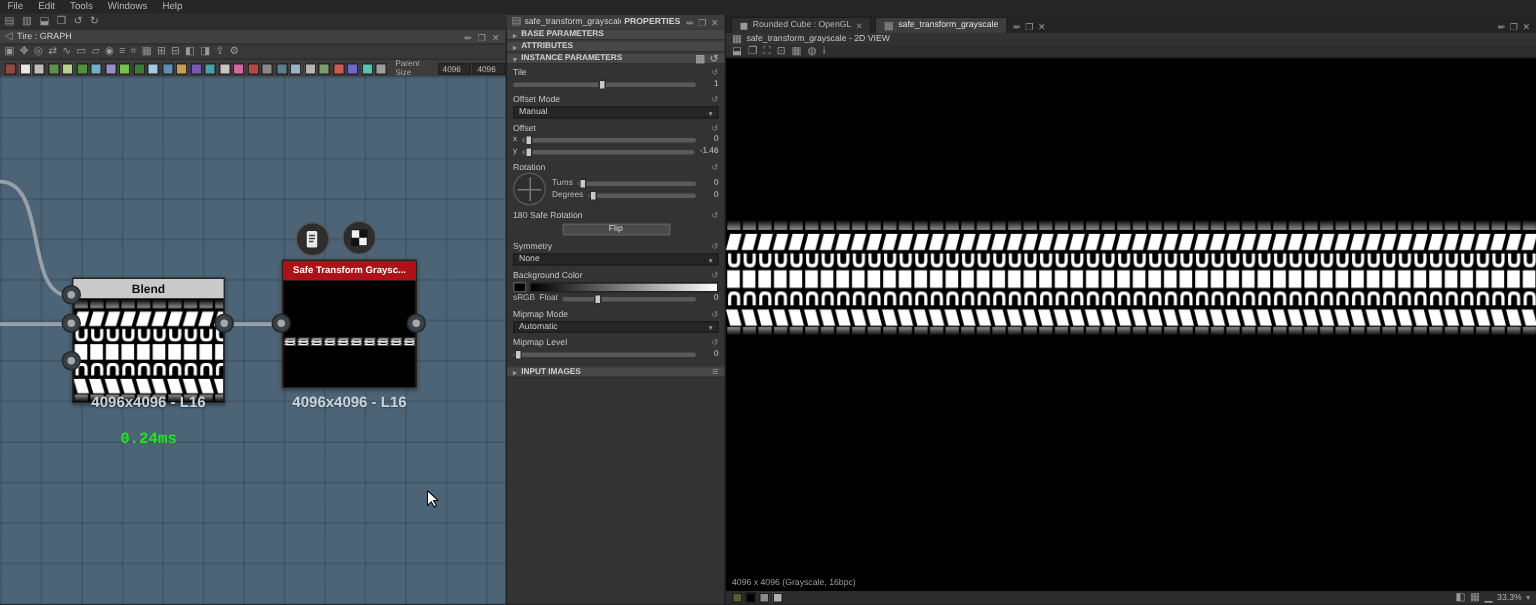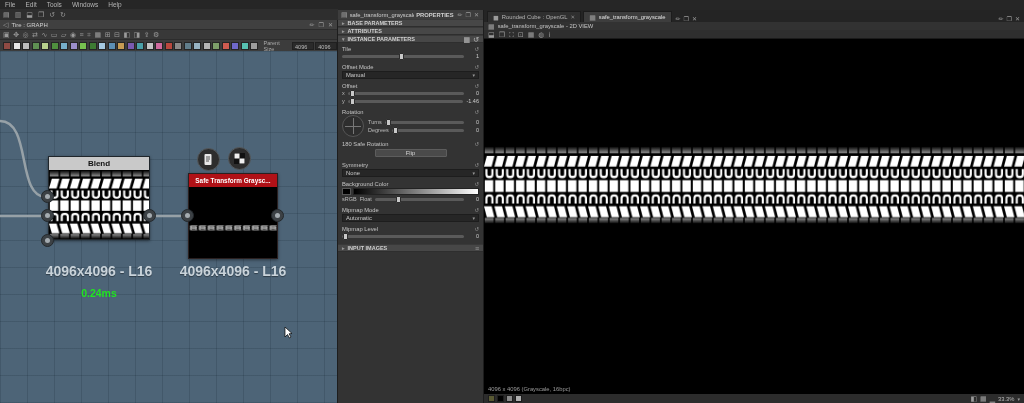--- a/index.html
+++ b/index.html
@@ -37,22 +37,22 @@
   #wires { position:absolute; left:0; top:0; }
   .node { position:absolute; border:1px solid #20262b; box-shadow:0 1px 3px rgba(0,0,0,.45); }
   .node-header { height:13px; display:flex; align-items:center; justify-content:center;
     font-weight:bold; white-space:nowrap; overflow:hidden; }
   .node-body { position:relative; background:#000; overflow:hidden; }
   .pin { position:absolute; width:13px; height:13px; border-radius:50%;
     background:#3c4145; border:1px solid #23282c; }
   .pin::after { content:""; position:absolute; left:3px; top:3px; width:5px; height:5px;
     border-radius:50%; background:#a4abb0; }
   .node-caption { position:absolute; text-align:center; font-weight:bold;
-    font-size:14px; color:#c9d3da; text-shadow:0 1px 1px rgba(0,0,0,.4); }
-  .node-time { position:absolute; text-align:center; font-weight:bold; font-size:10.5px; }
+    font-size:10px; color:#c9d3da; text-shadow:0 1px 1px rgba(0,0,0,.4); }
+  .node-time { position:absolute; text-align:center; font-weight:bold; font-size:10.5px;font-family:Liberation Mono, monospace; }
   .badge { position:absolute; width:23px; height:23px; border-radius:50%;
     background:#2d2d2d; border:1px solid #55595c; display:flex; align-items:center; justify-content:center; }
   #cursor { position:absolute; }
   
   .props-header { height:9px; background:#3d3d3d; display:flex; align-items:center; gap:2px;
     padding:0 3px; font-size:5.8px; color:#d0d0d0; }
   .sectionbar { height:8px; background:#474747; border-top:1px solid #393939; border-bottom:1px solid #2e2e2e;
     display:flex; align-items:center; gap:3px; padding:0 4px; font-size:5.5px; font-weight:bold; color:#cfcfcf; }
   .sectionbar .spacer{flex:1;}
   .prow { padding:2px 4px 1px 4px; }
@@ -203,21 +203,21 @@
     </div>
 
     <div id="graph-canvas">
 
       <svg id="wires" width="338" height="352">
         <path d="M0,70 C32,70 16,146 46,146" stroke="#97a1a7" stroke-width="2.5" fill="none"></path>
         <path d="M0,165 L48,165" stroke="#97a1a7" stroke-width="2.5" fill="none"></path>
         <path d="M150,165 L190,165" stroke="#97a1a7" stroke-width="2.5" fill="none"></path>
       </svg>
 
-      <div class="node" style="left:48px;top:105px;width:102px;height:84px;">
+      <div class="node" style="left:48px;top:134px;width:102px;height:84px;">
         <div class="node-header" style="background:#c9c9c9;color:#111;font-size:8px;">Blend</div>
         <div class="node-body" style="height:69px;">
           <svg width="100" height="69">
             <rect width="100" height="69" fill="#000"></rect>
             <g transform="scale(0.8,0.8)">
                 <rect width="125" height="86" fill="url(#tread)"></rect>
               </g>
           </svg>
         </div>
       </div>

